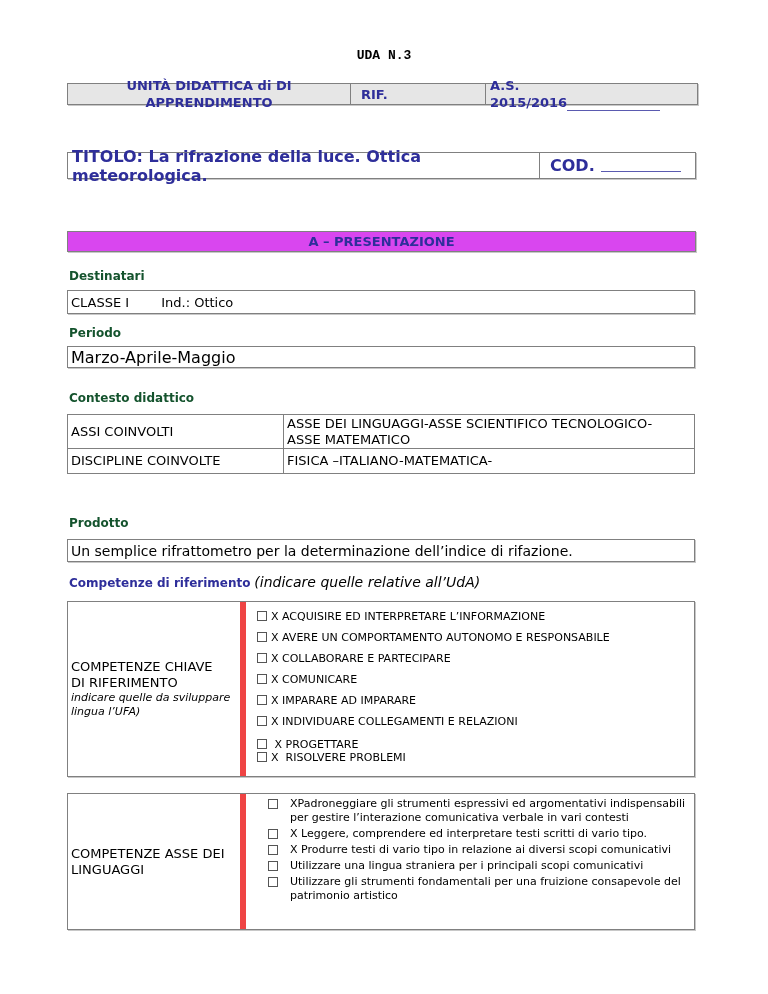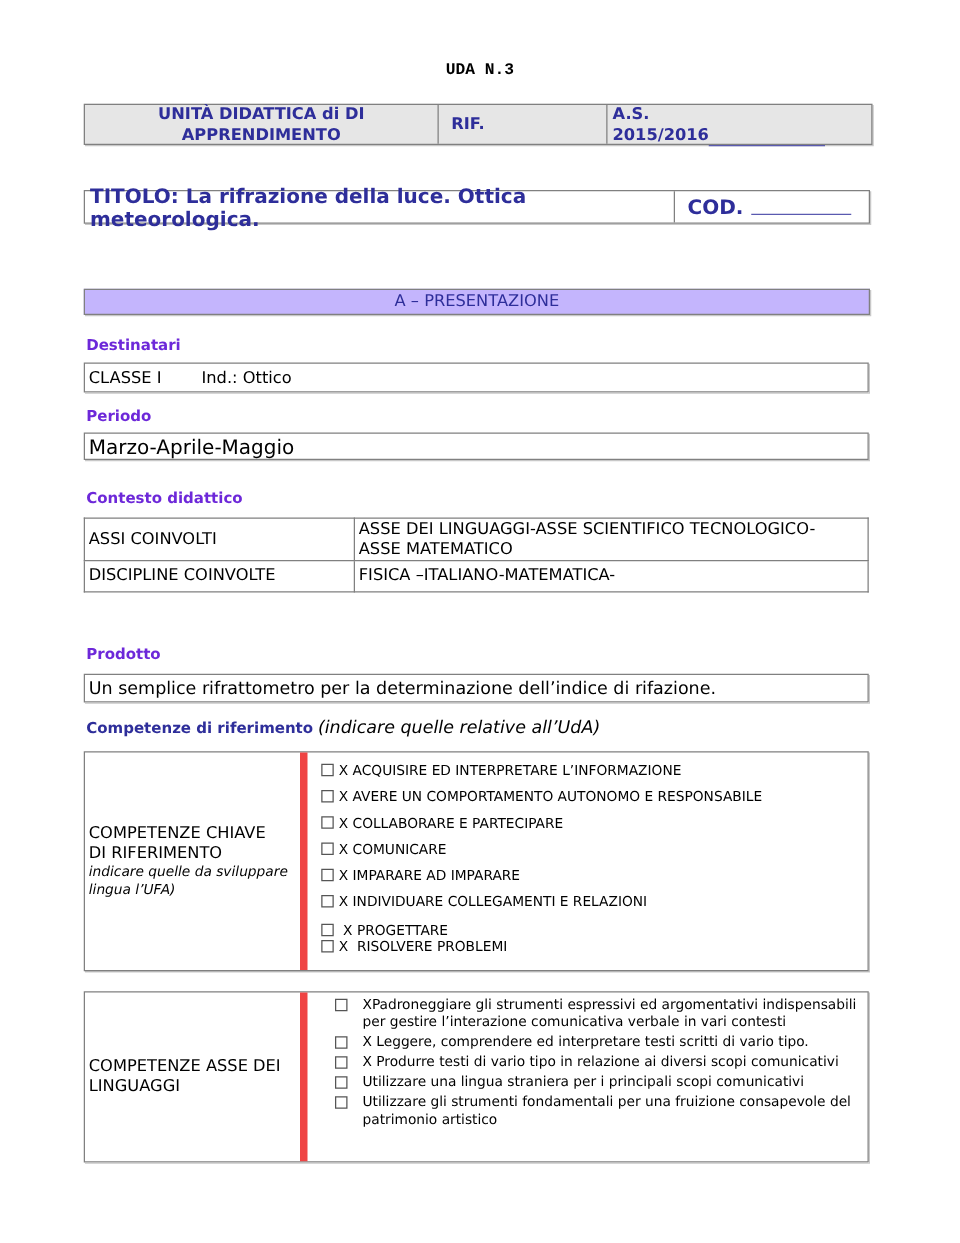--- a/index.html
+++ b/index.html
@@ -4,38 +4,38 @@
 <style>
   html, body { margin: 0; padding: 0; background: #ffffff; }
   body { width: 768px; height: 994px; position: relative; overflow: hidden;
          font-family: "DejaVu Sans", sans-serif; color: #000; }
   .abs { position: absolute; box-sizing: border-box; }
   .doc-title { left: 0; width: 768px; top: 48px; text-align: center;
                font-family: Liberation Mono, monospace; font-weight: bold; font-size: 13px; }
   .blue { color: #2e2e9a; margin-top: 16px; }
   .bold { font-weight: bold; }
   
-  .hdr { left: 67px; top: 83px; width: 631px; height: 33px; background: #e6e6e6;
+  .hdr { left: 67px; top: 83px; width: 631px; height: 22px; background: #e6e6e6;
          border: 1px solid #808080; box-shadow: 1px 1px 0 #c8c8c8; display: flex; }
   .hdr .cell { height: 100%; display: flex; align-items: center; box-sizing: border-box;
                font-size: 13px; font-weight: bold; color: #2e2e9a; line-height: 17px; }
   .hdr .c1 { width: 283px; justify-content: center; text-align: center; border-right: 1px solid #808080; }
   .hdr .c2 { width: 135px; padding-left: 10px; border-right: 1px solid #808080; }
   .hdr .c3 { flex: 1; padding-left: 4px; }
   .uline { display: inline-block; border-bottom: 1.5px solid #5a5ab0; width: 93px; height: 14px; vertical-align: bottom; }
   
   .tit { left: 67px; top: 152px; width: 629px; height: 27px; border: 1px solid #808080;
          box-shadow: 1px 1px 0 #c8c8c8; display: flex; font-size: 16px; font-weight: bold; color: #2e2e9a; }
   .tit .t1 { width: 472px; border-right: 1px solid #808080; display: flex; align-items: center; padding-left: 4px; box-sizing: border-box; }
   .tit .t2 { flex: 1; display: flex; align-items: center; padding-left: 10px; box-sizing: border-box; }
   .tit .uline2 { display: inline-block; border-bottom: 1.5px solid #5a5ab0; width: 80px; height: 12px; margin-left: 6px; }
   
-  .pres { left: 67px; top: 231px; width: 629px; height: 21px; background: #c4b5fd; border: 1px solid #808080;
-          box-shadow: 1px 1px 0 #c8c8c8; text-align: center; font-size: 13px; font-weight: normal; color: #2e2e9a; line-height: 19px; }
-  .lbl { left: 69px; font-size: 12px; font-weight: bold; color: #6d28d9; }
+  .pres { left: 67px; top: 231px; width: 629px; height: 21px; background: #d946ef; border: 1px solid #808080;
+          box-shadow: 1px 1px 0 #c8c8c8; text-align: center; font-size: 13px; font-weight: bold; color: #2e2e9a; line-height: 19px; }
+  .lbl { left: 69px; font-size: 12px; font-weight: bold; color: #14532d; }
   .box { left: 67px; width: 628px; border: 1px solid #808080; box-shadow: 1px 1px 0 #c8c8c8;
          font-size: 13px; padding-left: 3px; display: flex; align-items: center; }
   .small { font-size: 16px; }
   
   .ctx { left: 67px; top: 414px; width: 628px; border-collapse: collapse; font-size: 13px; }
   .ctx td { border: 1px solid #808080; padding: 0 3px; vertical-align: middle; line-height: 16px; }
   .ctx td.k { width: 209px; }
   
   .comp { left: 67px; width: 628px; border: 1px solid #808080; display: flex; box-shadow: 1px 1px 0 #c8c8c8; }
   .comp .left { width: 178px; border-right: 6px solid #ef4444; display: flex; flex-direction: column;

